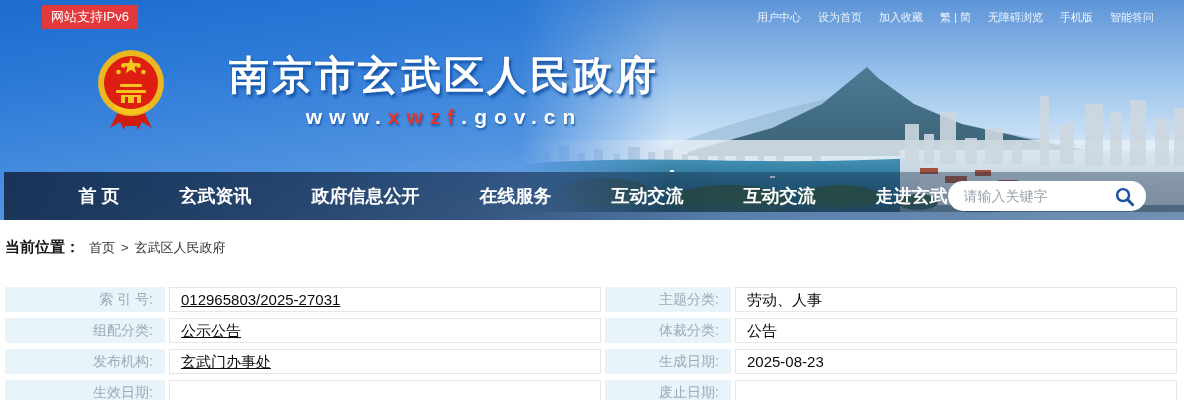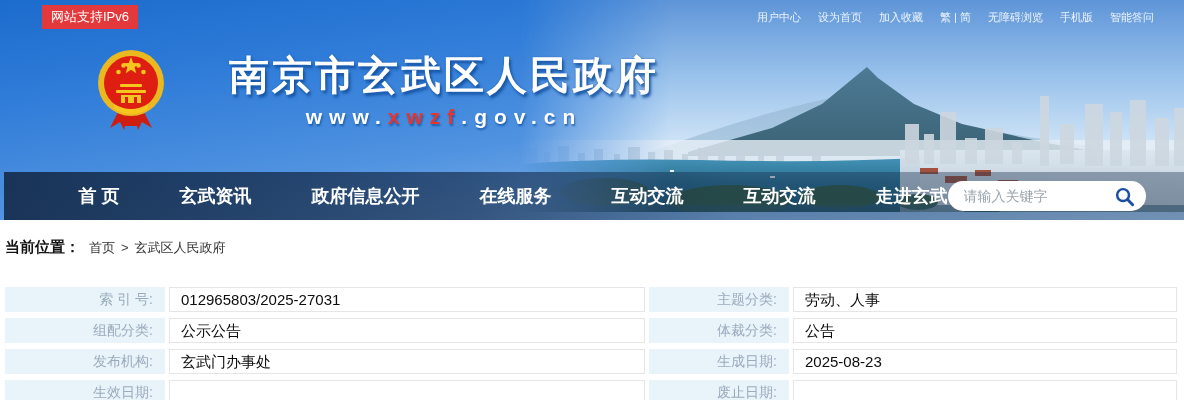--- a/index.html
+++ b/index.html
@@ -51,24 +51,24 @@
   .bc-label { font-size:15px; font-weight:bold; color:#141414; margin-right:9px; }
   .breadcrumb a { color:#333; text-decoration:none; }
   .bc-sep { margin:0 6px; color:#444; }
 
   
   .meta { margin:30px 7px 0 5px; }
   .meta-row { display:flex; margin-bottom:6px; }
   .m-label { background:#e9f3fa; color:#9aabbc; font-size:14px; height:25px;
     line-height:25px; text-align:right; padding-right:12px; margin-right:4px; }
   .m-label.l { width:160px; }
-  .m-label.r { width:140px; }
+  .m-label.r { width:126px; }
   .m-value { background:#fff; border:1px solid #e6e6e6; height:25px; line-height:23px;
     padding-left:11px; font-size:15px; color:#0c0c0c; white-space:nowrap; overflow:hidden; }
-  .m-value.l { width:476px; margin-right:4px; }
+  .m-value.l { width:432px; margin-right:4px;text-decoration:underline; }
   .m-value.r { flex:1; }
 </style>
 </head>
 <body>
 
 <div class="page">
 
   <header>
 
     <div class="photo">

